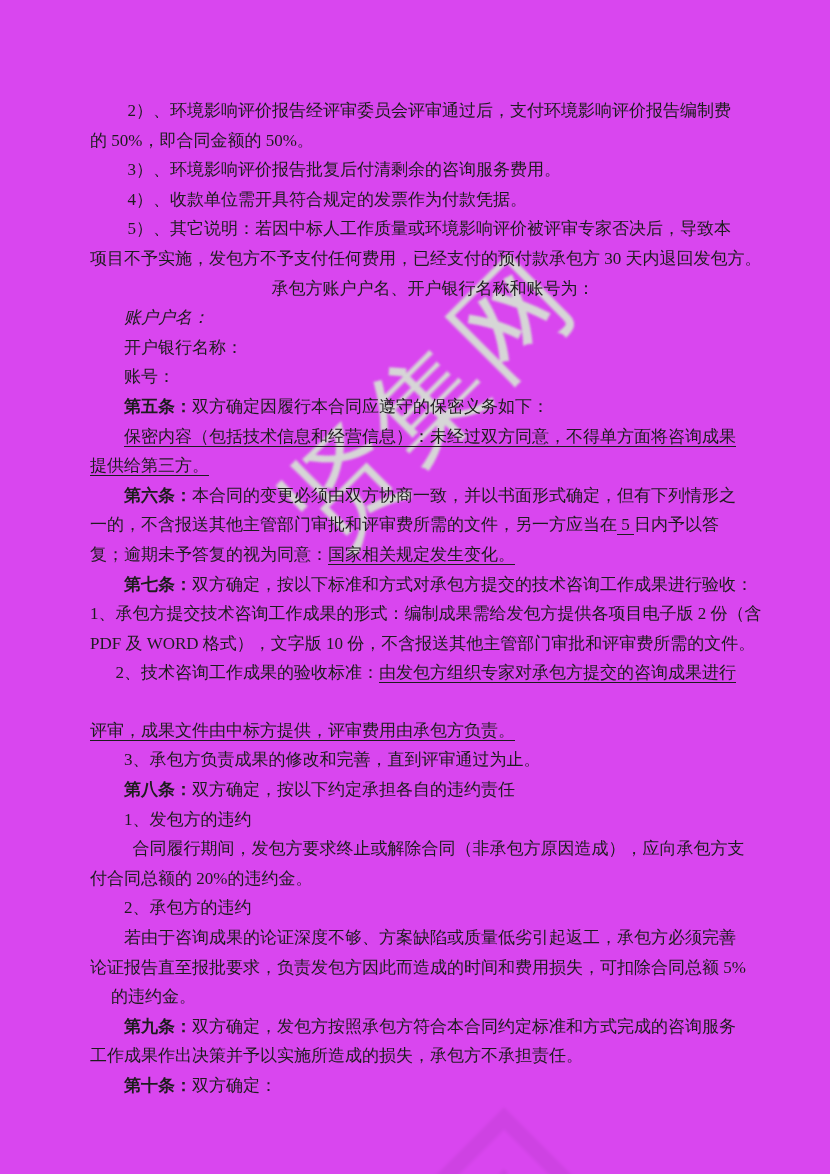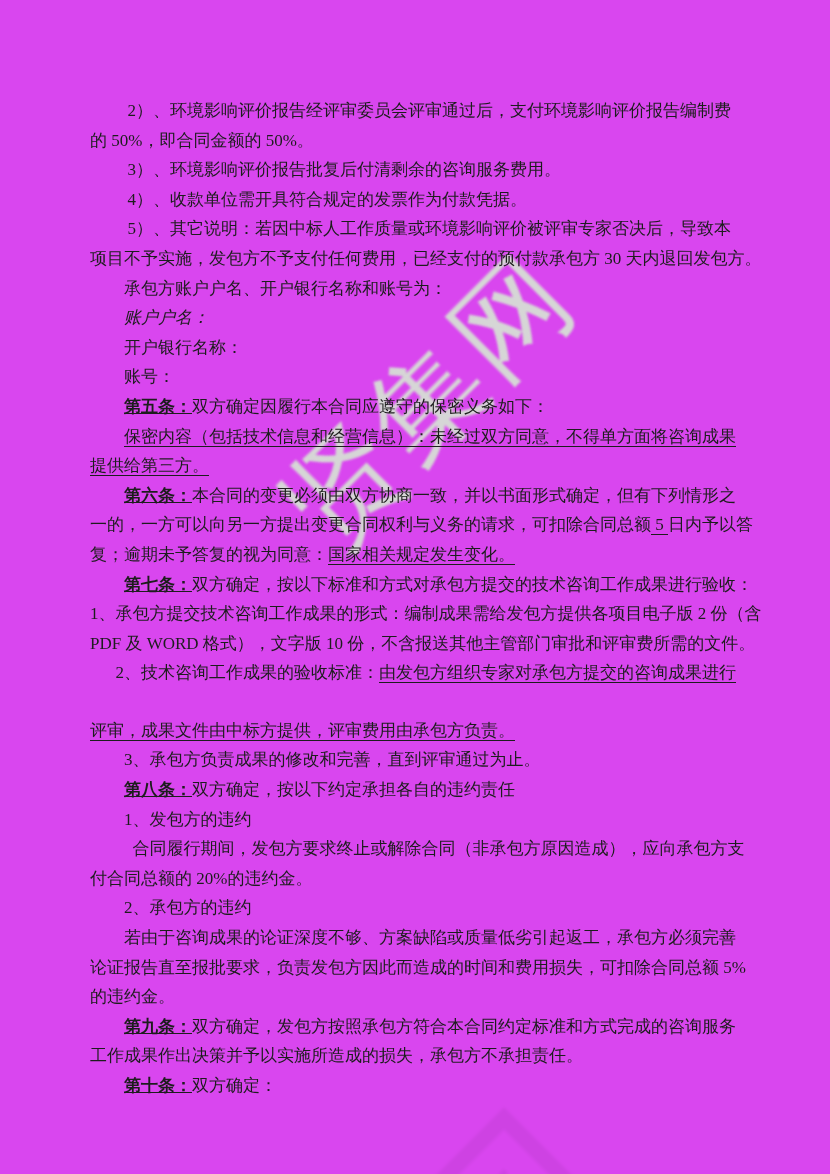--- a/index.html
+++ b/index.html
@@ -28,21 +28,21 @@
     width: 652px;
     color: #1d1d1d;
     font-size: 17px;
     z-index: 2;
   }
   .line {
     height: 29.6px;
     line-height: 29.6px;
     white-space: nowrap;
   }
-  .line span.b { font-weight: bold; text-decoration: underline; }
+  .line span.b { font-weight: bold; }
   .line span.u {
     text-decoration: underline;
     text-decoration-thickness: 1.4px;
     text-underline-offset: 4px;
   }
   
   .wm-center {
     position: absolute;
     left: 253px;
     top: 341px;
@@ -91,42 +91,42 @@
     <span>贤</span>
   </div>
 
   <div class="content" id="doc-content">
       <div class="line" style="padding-left: 2.2em;"><span>2）、环境影响评价报告经评审委员会评审通过后，支付环境影响评价报告编制费</span></div>
       <div class="line" style="padding-left: 0em;"><span>的 50%，即合同金额的 50%。</span></div>
       <div class="line" style="padding-left: 2.2em;"><span>3）、环境影响评价报告批复后付清剩余的咨询服务费用。</span></div>
       <div class="line" style="padding-left: 2.2em;"><span>4）、收款单位需开具符合规定的发票作为付款凭据。</span></div>
       <div class="line" style="padding-left: 2.2em;"><span>5）、其它说明：若因中标人工作质量或环境影响评价被评审专家否决后，导致本</span></div>
       <div class="line" style="padding-left: 0em;"><span>项目不予实施，发包方不予支付任何费用，已经支付的预付款承包方 30 天内退回发包方。</span></div>
-      <div class="line" style="padding-left: 2em;"><span>承包方账户户名、开户银行名称和账号为：</span></div>
+      <div class="line" style="padding-left: 2em; text-align: center;"><span>承包方账户户名、开户银行名称和账号为：</span></div>
       <div class="line" style="padding-left: 2em; font-style: italic;"><span>账户户名：</span></div>
       <div class="line" style="padding-left: 2em;"><span>开户银行名称：</span></div>
       <div class="line" style="padding-left: 2em;"><span>账号：</span></div>
       <div class="line" style="padding-left: 2em;"><span class="b">第五条：</span><span>双方确定因履行本合同应遵守的保密义务如下：</span></div>
       <div class="line" style="padding-left: 2em;"><span class="u">保密内容（包括技术信息和经营信息）：未经过双方同意，不得单方面将咨询成果</span></div>
       <div class="line" style="padding-left: 0em;"><span class="u">提供给第三方。</span></div>
       <div class="line" style="padding-left: 2em;"><span class="b">第六条：</span><span>本合同的变更必须由双方协商一致，并以书面形式确定，但有下列情形之</span></div>
-      <div class="line" style="padding-left: 0em;"><span>一的，一方可以向另一方提出变更合同权利与义务的请求，可扣除合同总额</span><span class="u"> 5 </span><span>日内予以答</span></div>
+      <div class="line" style="padding-left: 0em;"><span>一的，不含报送其他主管部门审批和评审费所需的文件，另一方应当在</span><span class="u"> 5 </span><span>日内予以答</span></div>
       <div class="line" style="padding-left: 0em;"><span>复；逾期未予答复的视为同意：</span><span class="u">国家相关规定发生变化。</span></div>
       <div class="line" style="padding-left: 2em;"><span class="b">第七条：</span><span>双方确定，按以下标准和方式对承包方提交的技术咨询工作成果进行验收：</span></div>
       <div class="line" style="padding-left: 0em;"><span>1、承包方提交技术咨询工作成果的形式：编制成果需给发包方提供各项目电子版 2 份（含</span></div>
       <div class="line" style="padding-left: 0em;"><span>PDF 及 WORD 格式），文字版 10 份，不含报送其他主管部门审批和评审费所需的文件。</span></div>
       <div class="line" style="padding-left: 1.5em;"><span>2、技术咨询工作成果的验收标准：</span><span class="u">由发包方组织专家对承包方提交的咨询成果进行</span></div>
       <div class="line" style="padding-left: 0em; margin-top: 28px;"><span class="u">评审，成果文件由中标方提供，评审费用由承包方负责。</span></div>
       <div class="line" style="padding-left: 2em;"><span>3、承包方负责成果的修改和完善，直到评审通过为止。</span></div>
       <div class="line" style="padding-left: 2em;"><span class="b">第八条：</span><span>双方确定，按以下约定承担各自的违约责任</span></div>
       <div class="line" style="padding-left: 2em;"><span>1、发包方的违约</span></div>
       <div class="line" style="padding-left: 2.5em;"><span>合同履行期间，发包方要求终止或解除合同（非承包方原因造成），应向承包方支</span></div>
       <div class="line" style="padding-left: 0em;"><span>付合同总额的 20%的违约金。</span></div>
       <div class="line" style="padding-left: 2em;"><span>2、承包方的违约</span></div>
       <div class="line" style="padding-left: 2em;"><span>若由于咨询成果的论证深度不够、方案缺陷或质量低劣引起返工，承包方必须完善</span></div>
       <div class="line" style="padding-left: 0em;"><span>论证报告直至报批要求，负责发包方因此而造成的时间和费用损失，可扣除合同总额 5%</span></div>
-      <div class="line" style="padding-left: 0em;"><span>的违约金。</span></div>
+      <div class="line" style="padding-left: 0em; margin-left: 21px;"><span>的违约金。</span></div>
       <div class="line" style="padding-left: 2em;"><span class="b">第九条：</span><span>双方确定，发包方按照承包方符合本合同约定标准和方式完成的咨询服务</span></div>
       <div class="line" style="padding-left: 0em;"><span>工作成果作出决策并予以实施所造成的损失，承包方不承担责任。</span></div>
       <div class="line" style="padding-left: 2em;"><span class="b">第十条：</span><span>双方确定：</span></div>
     </div>
 
 </div>
 
 </body></html>

